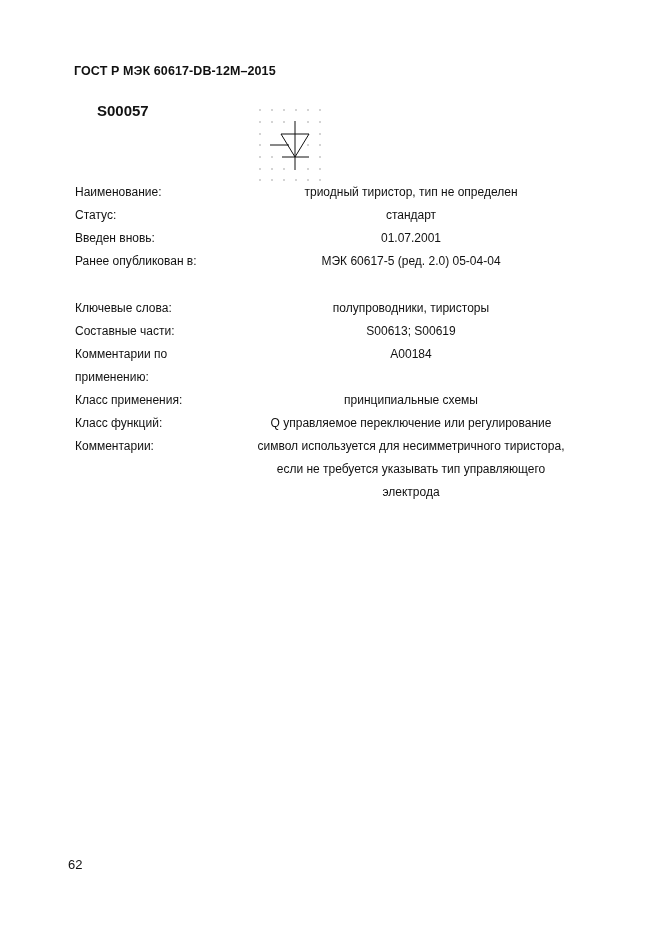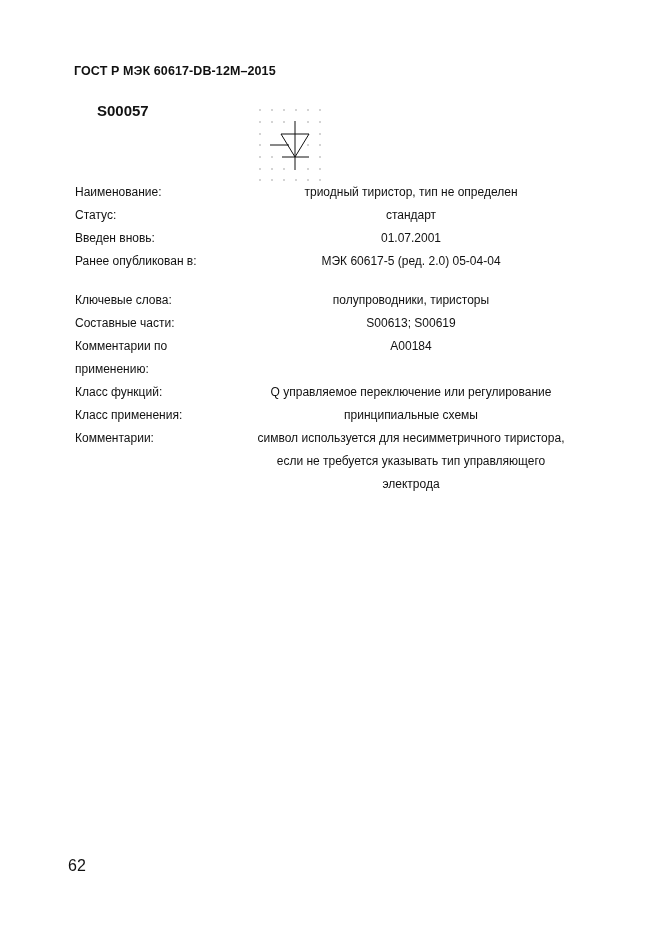--- a/index.html
+++ b/index.html
@@ -43,38 +43,38 @@
       left: 75px;
       top: 181px;
       width: 520px;
       font-size: 12px;
       line-height: 23px;
     }
     .field-row {
       display: flex;
     }
     .field-row.gap {
-      margin-top: 16px;
+      margin-top: 24px;
     }
     .field-label {
       width: 152px;
       flex: 0 0 152px;
     }
     .field-value {
       flex: 1 1 auto;
       text-align: center;
     }
     .field-value span {
       display: block;
     }
     .page-number {
       position: absolute;
       left: 68px;
       top: 857px;
-      font-size: 16px;
+      font-size: 13px;
     }
   </style>
 </head>
 <body>
 
 <div class="doc-header">ГОСТ Р МЭК 60617-DB-12M–2015</div>
 
 <div class="symbol-code">S00057</div>
 
 <div class="symbol-figure">
@@ -157,29 +157,29 @@
         <span>S00613; S00619</span>
       </div>
   </div>
   <div class="field-row">
     <div class="field-label" style="width:125px;flex-basis:125px;margin-right:27px;">Комментарии по применению:</div>
     <div class="field-value">
         <span>A00184</span>
       </div>
   </div>
   <div class="field-row">
+    <div class="field-label">Класс применения:</div>
+    <div class="field-value">
+        <span>принципиальные схемы</span>
+      </div>
+  </div>
+  <div class="field-row">
     <div class="field-label">Класс функций:</div>
     <div class="field-value">
         <span>Q управляемое переключение или регулирование</span>
-      </div>
-  </div>
-  <div class="field-row">
-    <div class="field-label">Класс применения:</div>
-    <div class="field-value">
-        <span>принципиальные схемы</span>
       </div>
   </div>
   <div class="field-row">
     <div class="field-label">Комментарии:</div>
     <div class="field-value">
       <span>символ используется для несимметричного тиристора,</span>
       <span>если не требуется указывать тип управляющего</span>
       <span>электрода</span>
     </div>
   </div>

